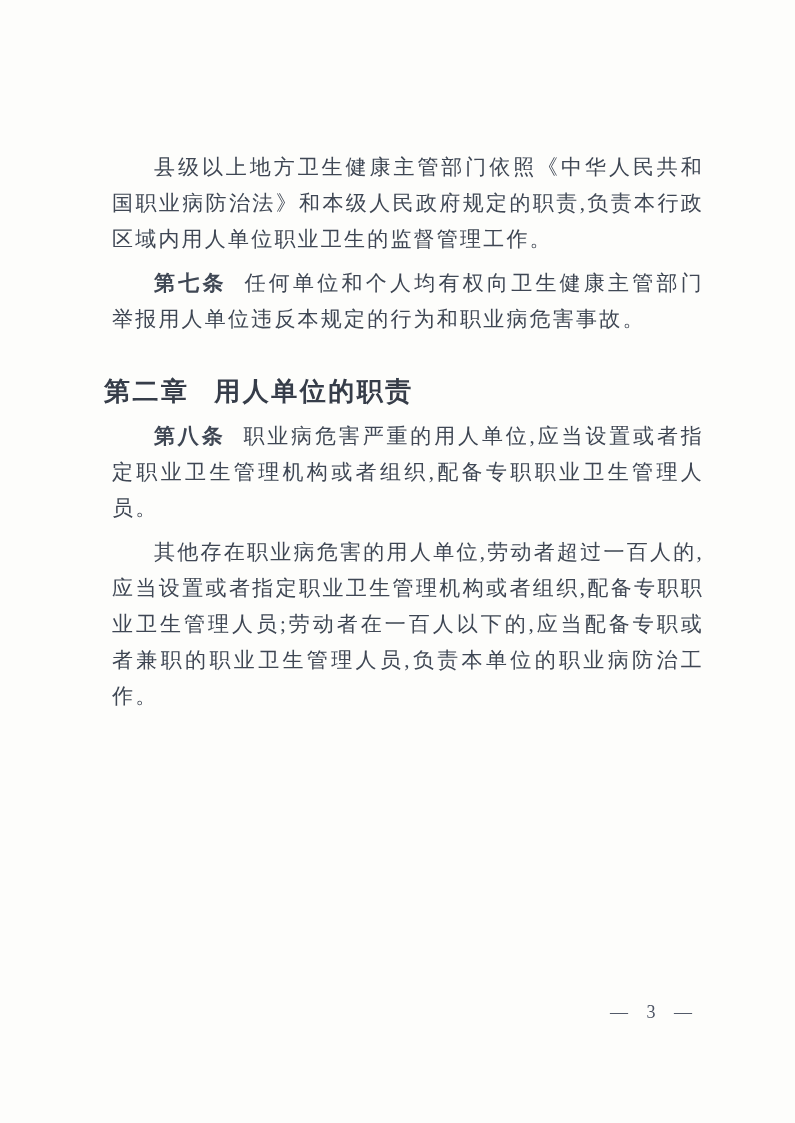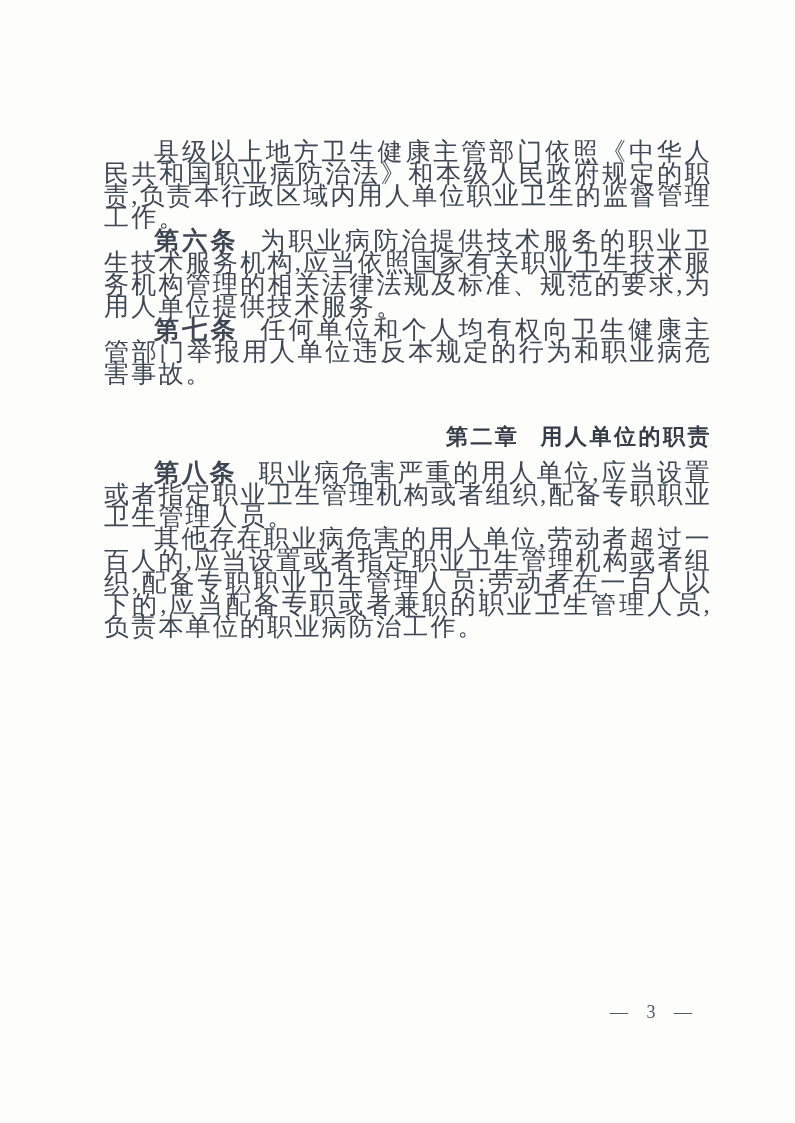--- a/index.html
+++ b/index.html
@@ -17,39 +17,39 @@
     color: #3f4754;
     box-sizing: border-box;
   }
   .content {
     position: absolute;
     top: 141px;
     left: 104px;
     width: 608px;
   }
   p.para {
-    margin: 0;
-    font-size: 25px;
-    line-height: 22px;
+    margin: 8px;
+    font-size: 21px;
+    line-height: 36px;
     letter-spacing: 2.2px;
     text-align: justify;
     text-indent: 2em;
     word-break: break-all;
   }
   .lbl {
     font-weight: 700;
     font-family: "Liberation Sans", sans-serif;
     padding-right: 0.85em;
   }
   h2.chapter {
     margin: 37px 0 9px 0;
-    font-size: 22px;
+    font-size: 26px;
     font-weight: 700;
     font-family: "Liberation Sans", sans-serif;
-    text-align: right;
+    text-align: left;
     letter-spacing: 2.5px;
     color: #363d49;
   }
   .chapter-title { margin-left: 0.95em; }
   .page-number {
     position: absolute;
     top: 1002px;
     right: 96px;
     font-size: 18px;
     letter-spacing: 7px;
@@ -59,21 +59,20 @@
   }
 </style>
 </head>
 <body>
 
 <div class="page">
   <div class="content">
 
     <p class="para"><span>县级以上地方卫生健康主管部门依照《中华人民共和国职业病防治法》和本级人民政府规定的职责,负责本行政区域内用人单位职业卫生的监督管理工作。</span></p>
 
-    <p class="para"><b class="lbl">第六条</b><span>为职业病防治提供技术服务的职业卫生技术服务机构,应当依照国家有关职业卫生技术服务机构管理的相关法律法规及标准、规范的要求,为用人单位提供技术服务。</span></p>
 
     <p class="para"><b class="lbl">第七条</b><span>任何单位和个人均有权向卫生健康主管部门举报用人单位违反本规定的行为和职业病危害事故。</span></p>
 
     <h2 class="chapter"><span>第二章</span><span class="chapter-title">用人单位的职责</span></h2>
 
     <p class="para"><b class="lbl">第八条</b><span>职业病危害严重的用人单位,应当设置或者指定职业卫生管理机构或者组织,配备专职职业卫生管理人员。</span></p>
 
     <p class="para"><span>其他存在职业病危害的用人单位,劳动者超过一百人的,应当设置或者指定职业卫生管理机构或者组织,配备专职职业卫生管理人员;劳动者在一百人以下的,应当配备专职或者兼职的职业卫生管理人员,负责本单位的职业病防治工作。</span></p>
 
 

